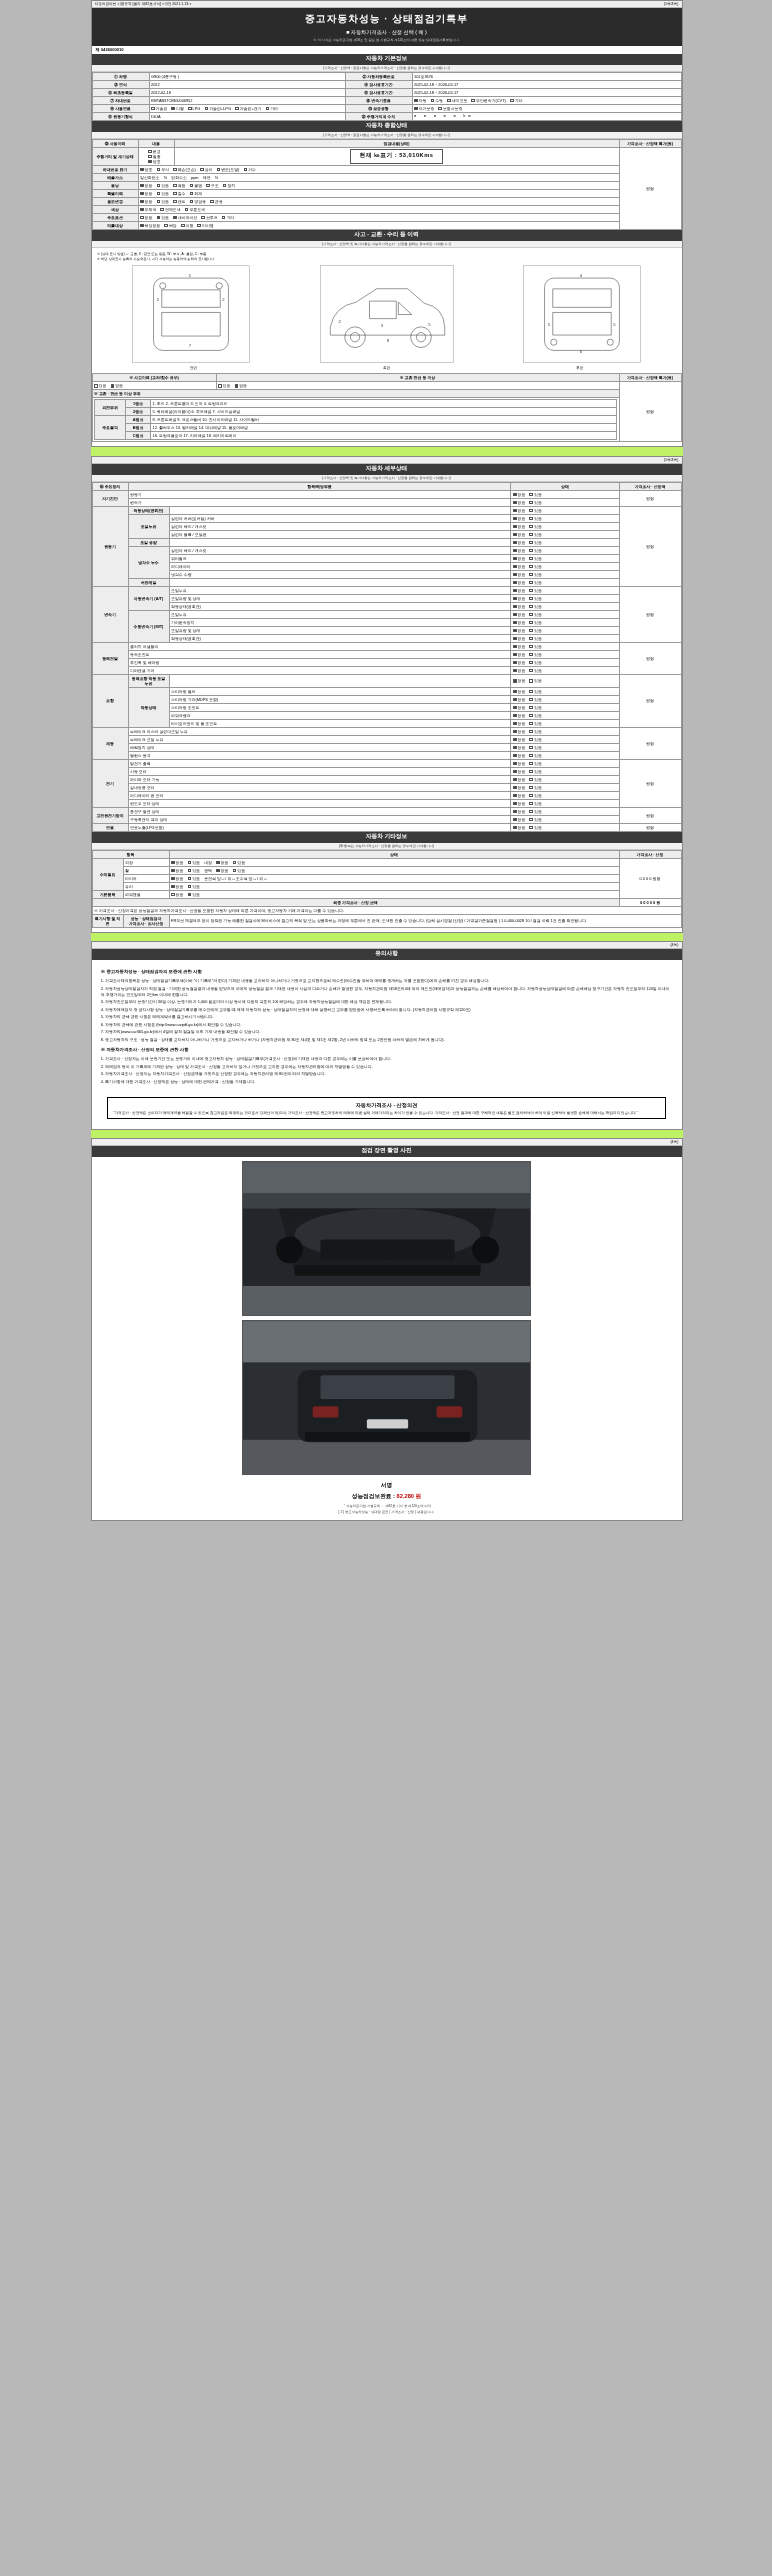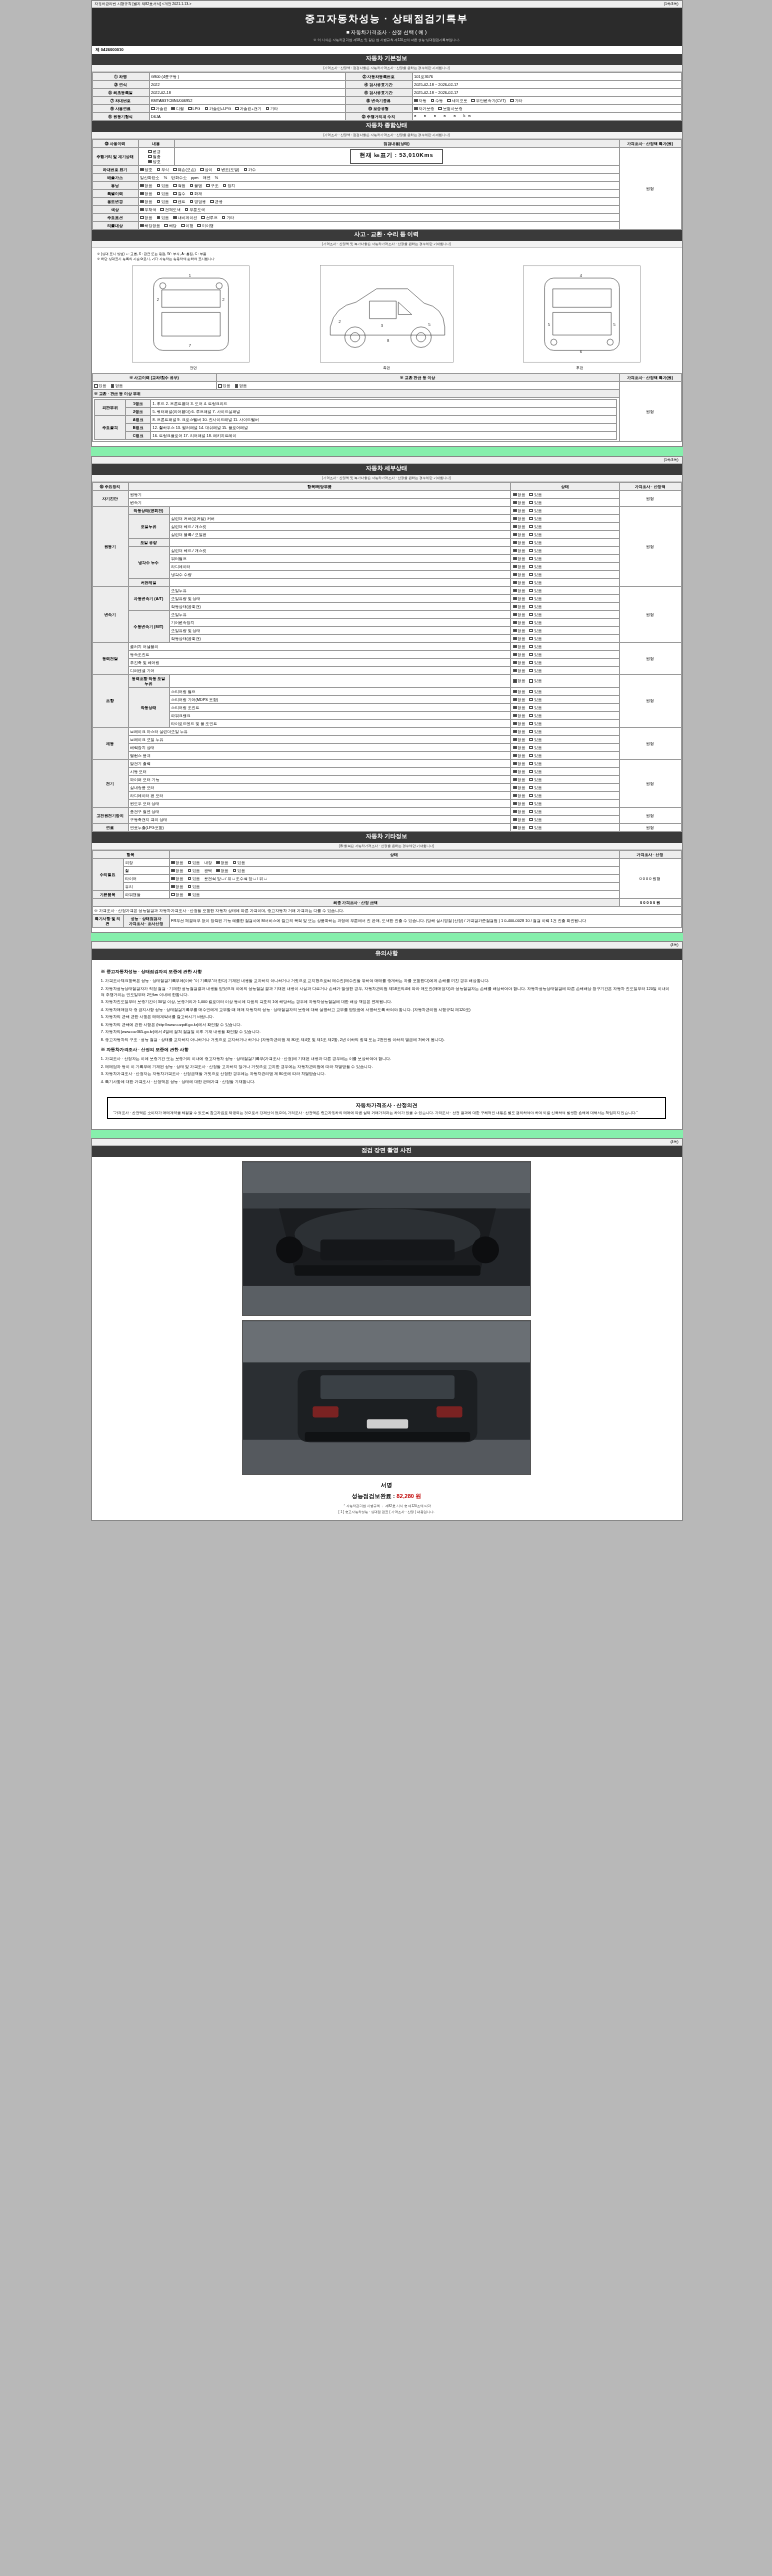--- a/index.html
+++ b/index.html
@@ -4,21 +4,21 @@
 <style>
   * { box-sizing: border-box; }
   html, body { margin:0; padding:0; }
   body {
     width:773px; min-height:2576px;
     background:#b8b8b8;
     font-family:"Liberation Sans", sans-serif;
     font-size:5.2px; color:#000;
   }
   .page {
-    width:592px; margin:0 auto; background:#86efac;
+    width:592px; margin:0 auto; background:#bef264;
   }
   .sheet {
     width:592px; margin:0 auto 8.2px auto; background:#fff;
     border:0.5px solid #888; position:relative; padding:0 0 4.1px 0;
   }
   .tiny { font-size:3.6px; }
   .xtiny { font-size:3.1px; }
   .hdr-note {
     background:#efefef; border-bottom:0.5px solid #bbb;
     font-size:3.6px; padding:1px 3.1px; display:flex; justify-content:space-between;

